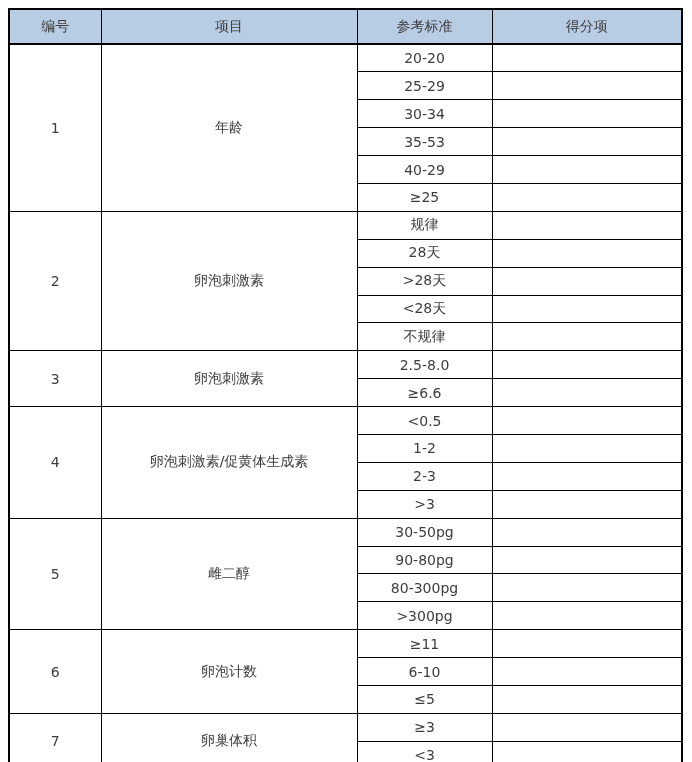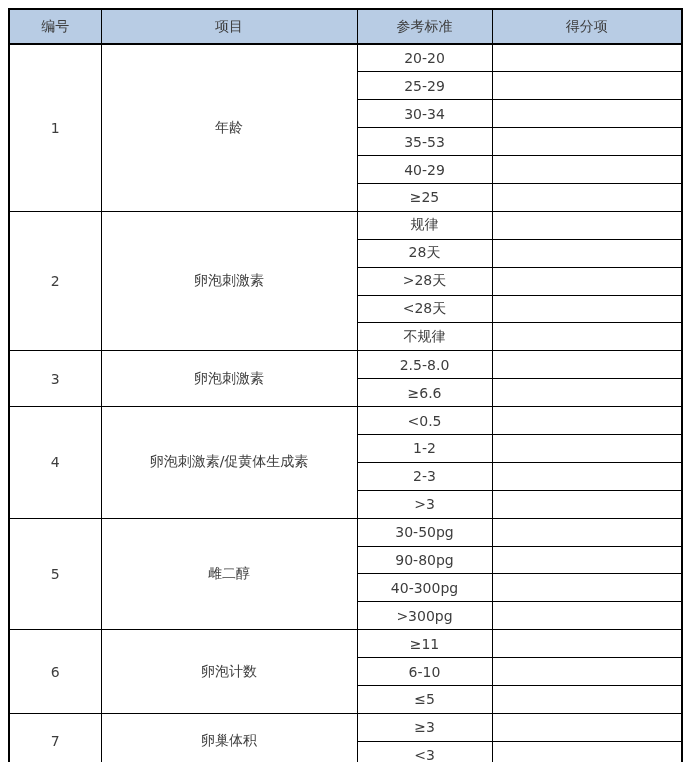--- a/index.html
+++ b/index.html
@@ -150,21 +150,21 @@
       <td rowspan="4">5</td>
       <td rowspan="4">雌二醇</td>
       <td>30-50pg</td>
       <td class="score-cell"></td>
     </tr>
     <tr>
       <td>90-80pg</td>
       <td class="score-cell"></td>
     </tr>
     <tr>
-      <td>40-300pg</td>
+      <td>80-300pg</td>
       <td class="score-cell"></td>
     </tr>
     <tr>
       <td>&gt;300pg</td>
       <td class="score-cell"></td>
     </tr>
 
     <tr>
       <td rowspan="3">6</td>
       <td rowspan="3">卵泡计数</td>

